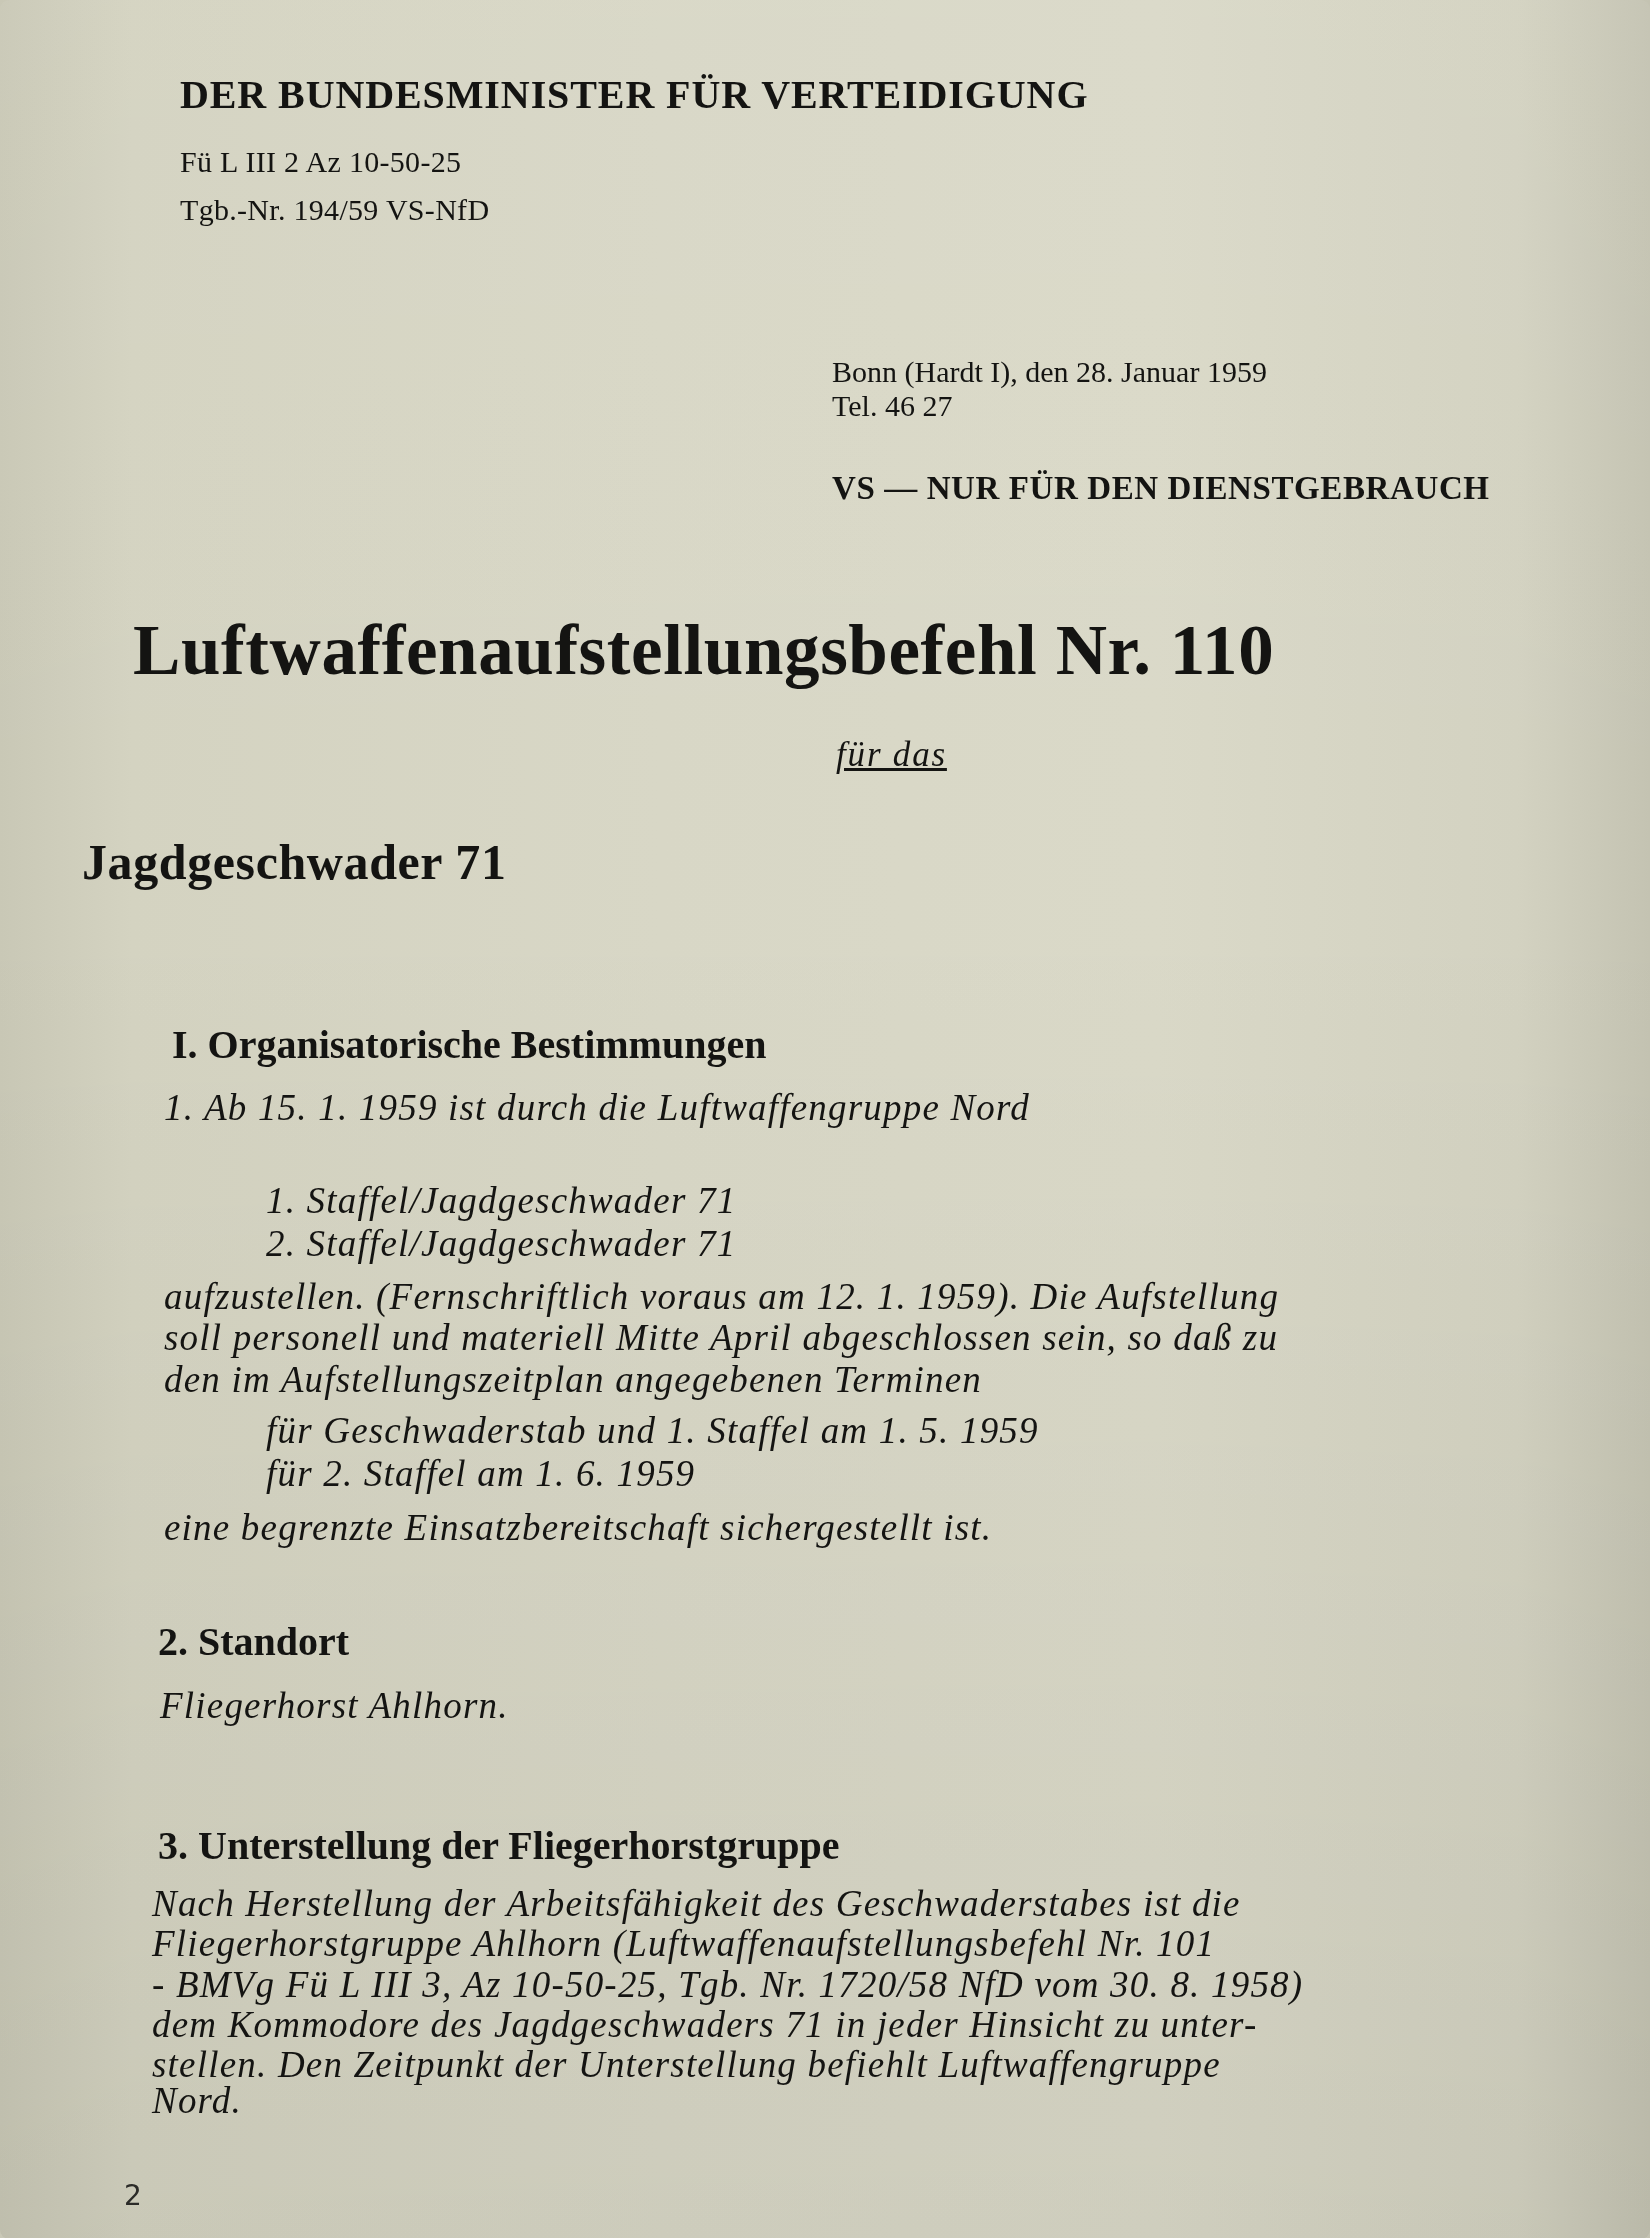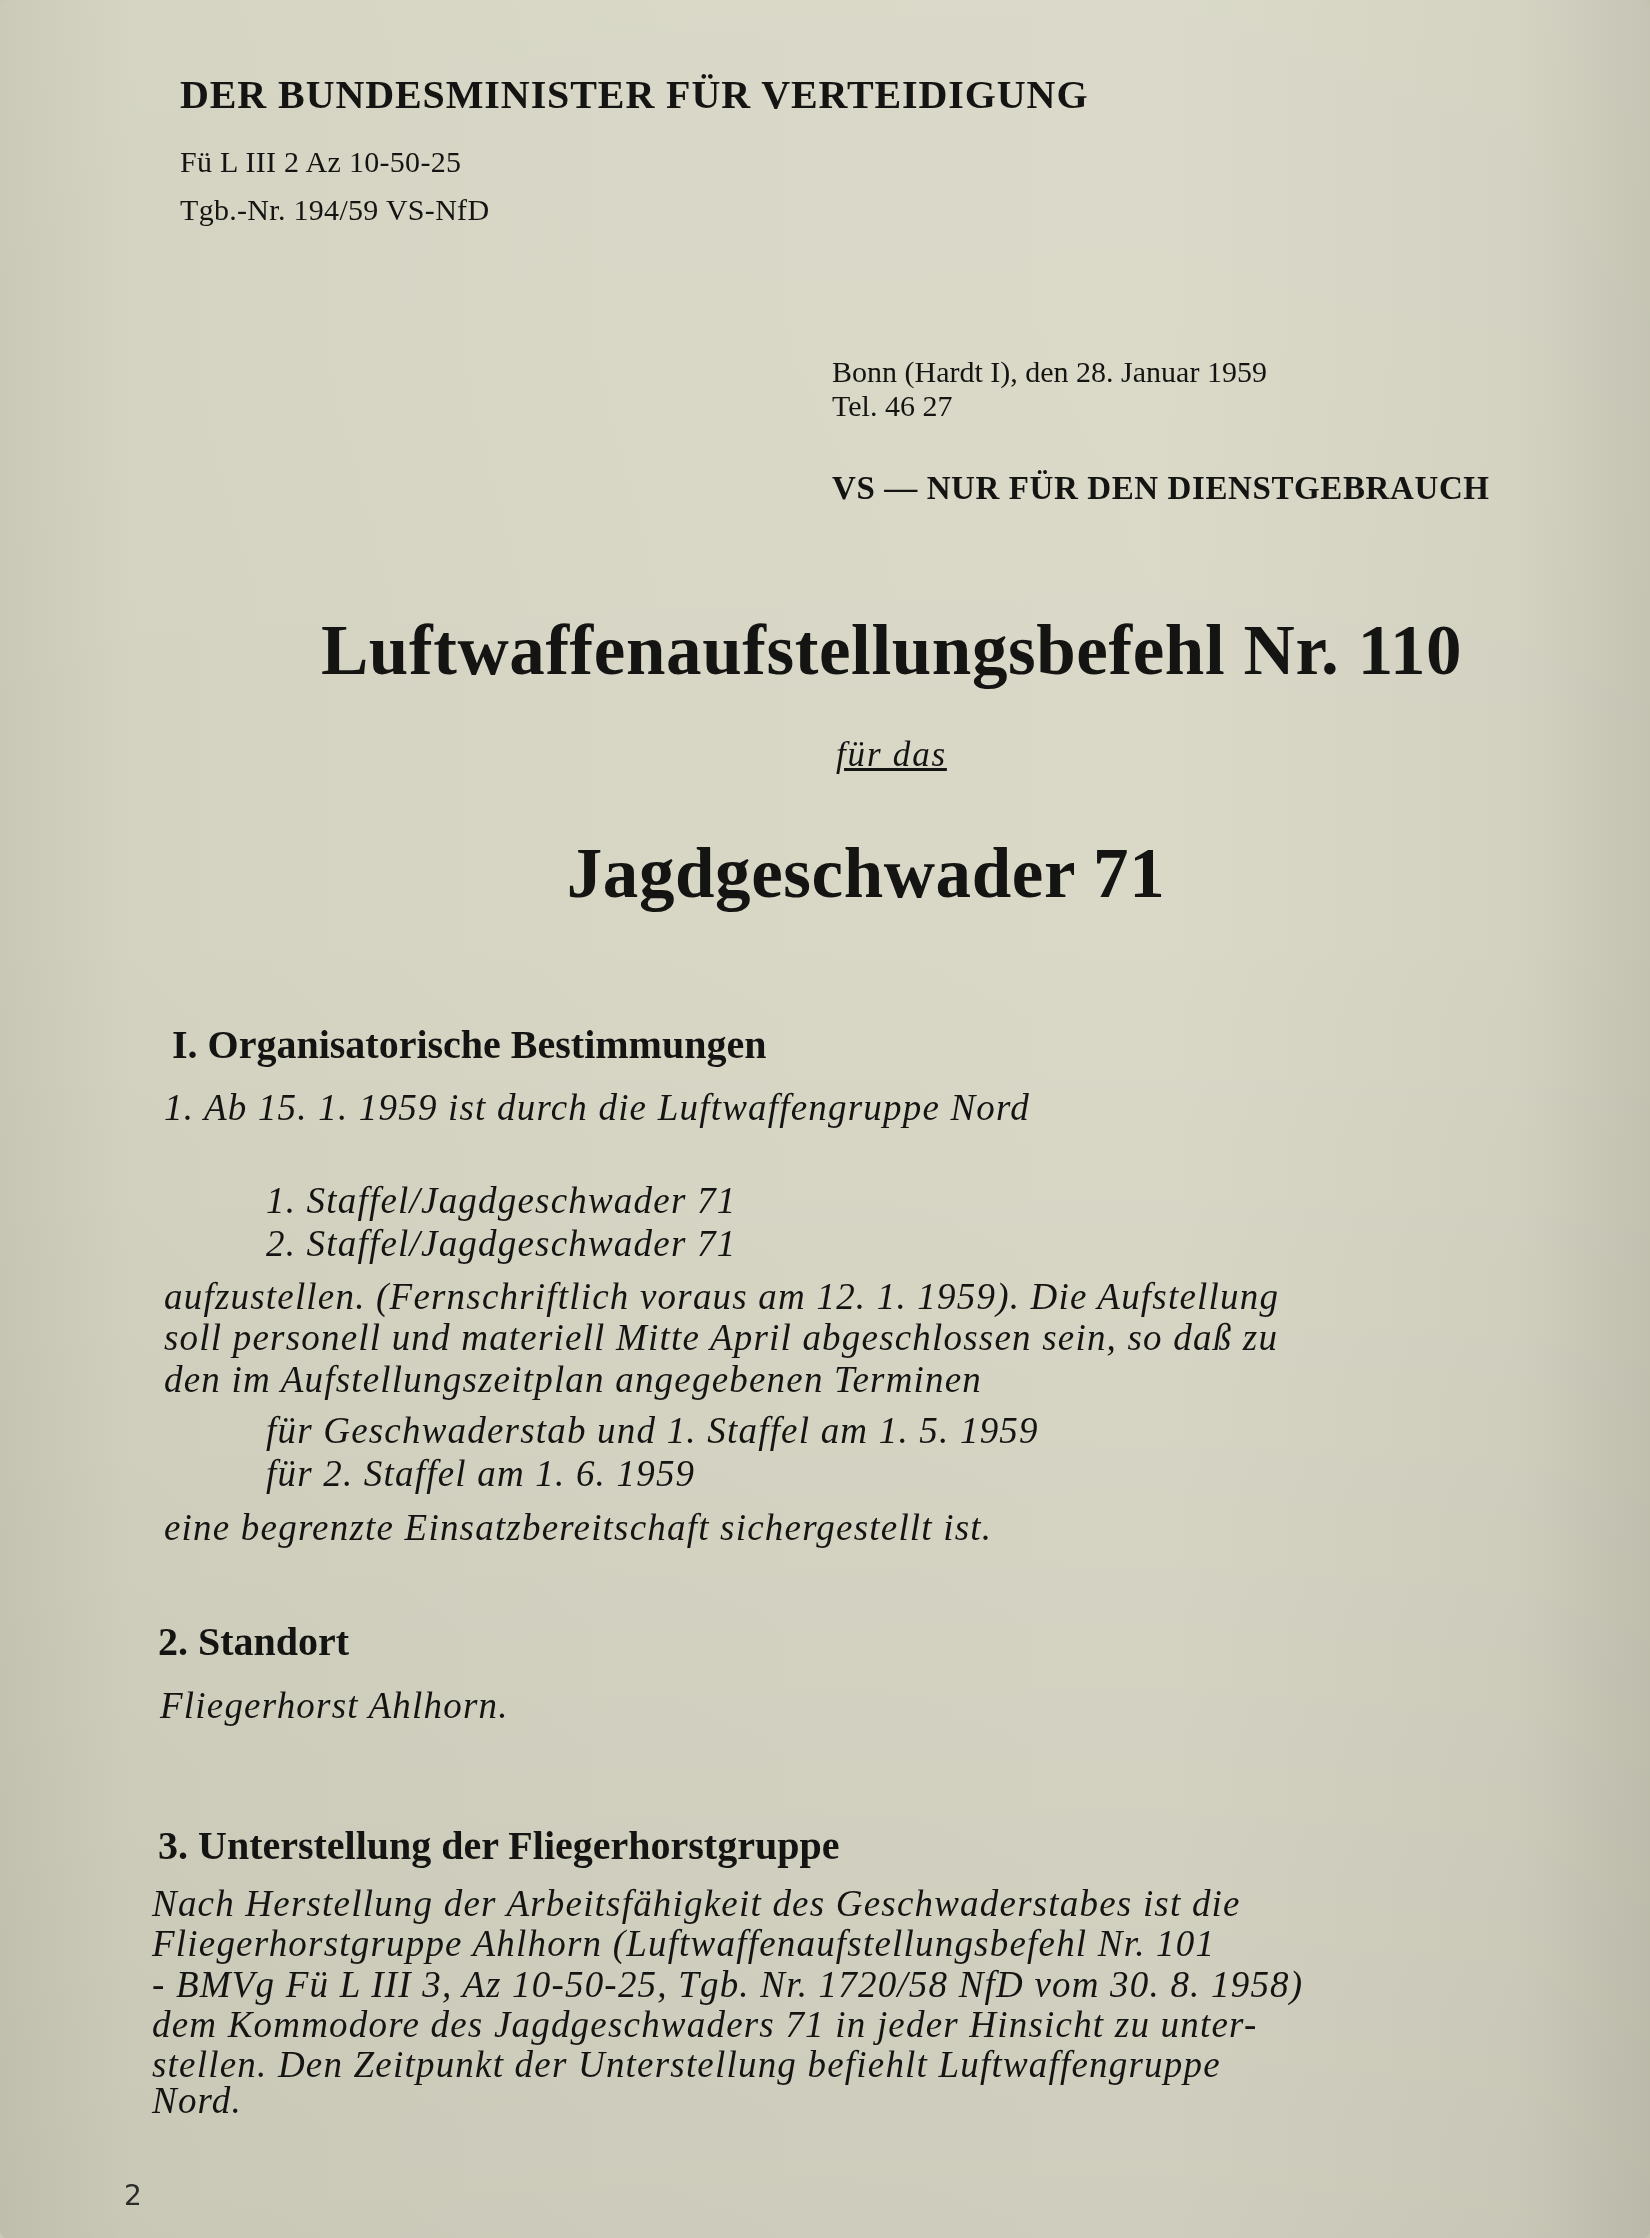--- a/index.html
+++ b/index.html
@@ -43,41 +43,40 @@
   .classification {
     left: 832px; top: 438px;
     font-weight: bold;
     font-size: 33px;
     letter-spacing: 0.6px;
     margin-top: 32px;
   }
 
   .title {
     left: 0; right: 0; top: 610px;
-    text-align: center;
+    text-align: left;
     padding-left: 133px;
     font-weight: bold;
     font-size: 71px;
     letter-spacing: 0.6px;
   }
   .subtitle {
     left: 0; right: 0; top: 735px;
     text-align: center;
     padding-left: 133px;
     font-style: italic;
     font-size: 35px;
     letter-spacing: 1.8px;
     text-decoration: underline;
   }
   .unit {
     left: 0; right: 0; top: 833px;
-    text-align: center;
     padding-left: 82px;
     font-weight: bold;
-    font-size: 71px;
+    font-size: 50px;
     letter-spacing: 0.6px;
   }
 
   .h1 {
     left: 172px; top: 1021px;
     font-weight: bold;
     font-size: 40px;
   }
   .it {
     font-style: italic;

